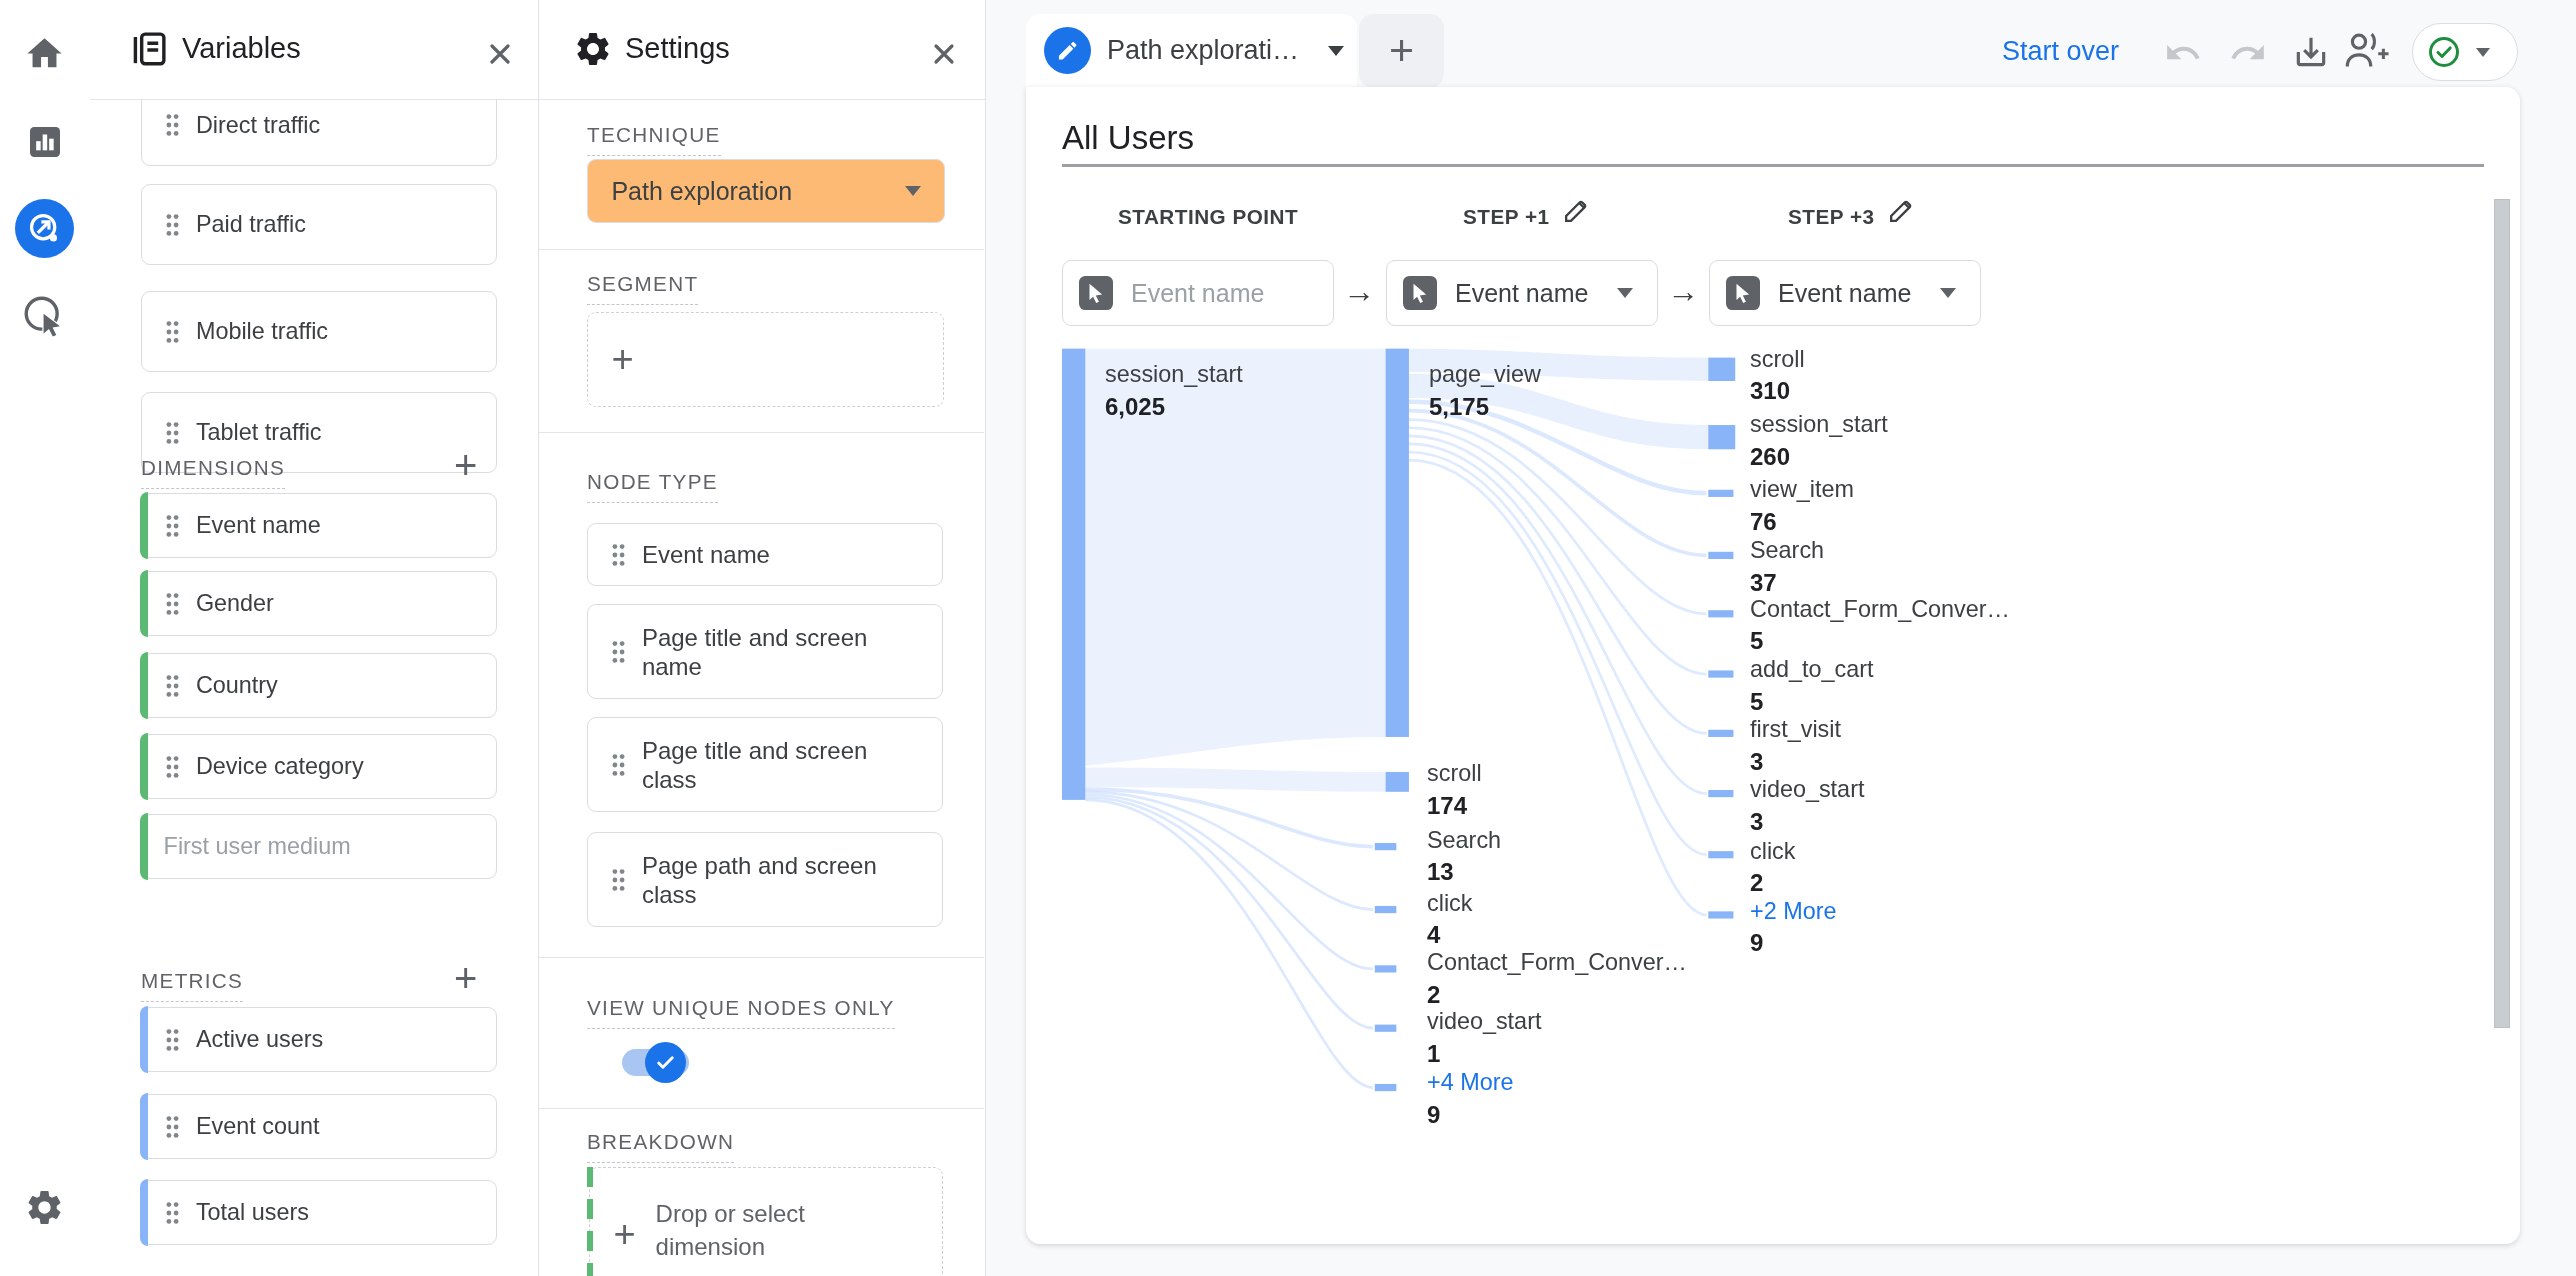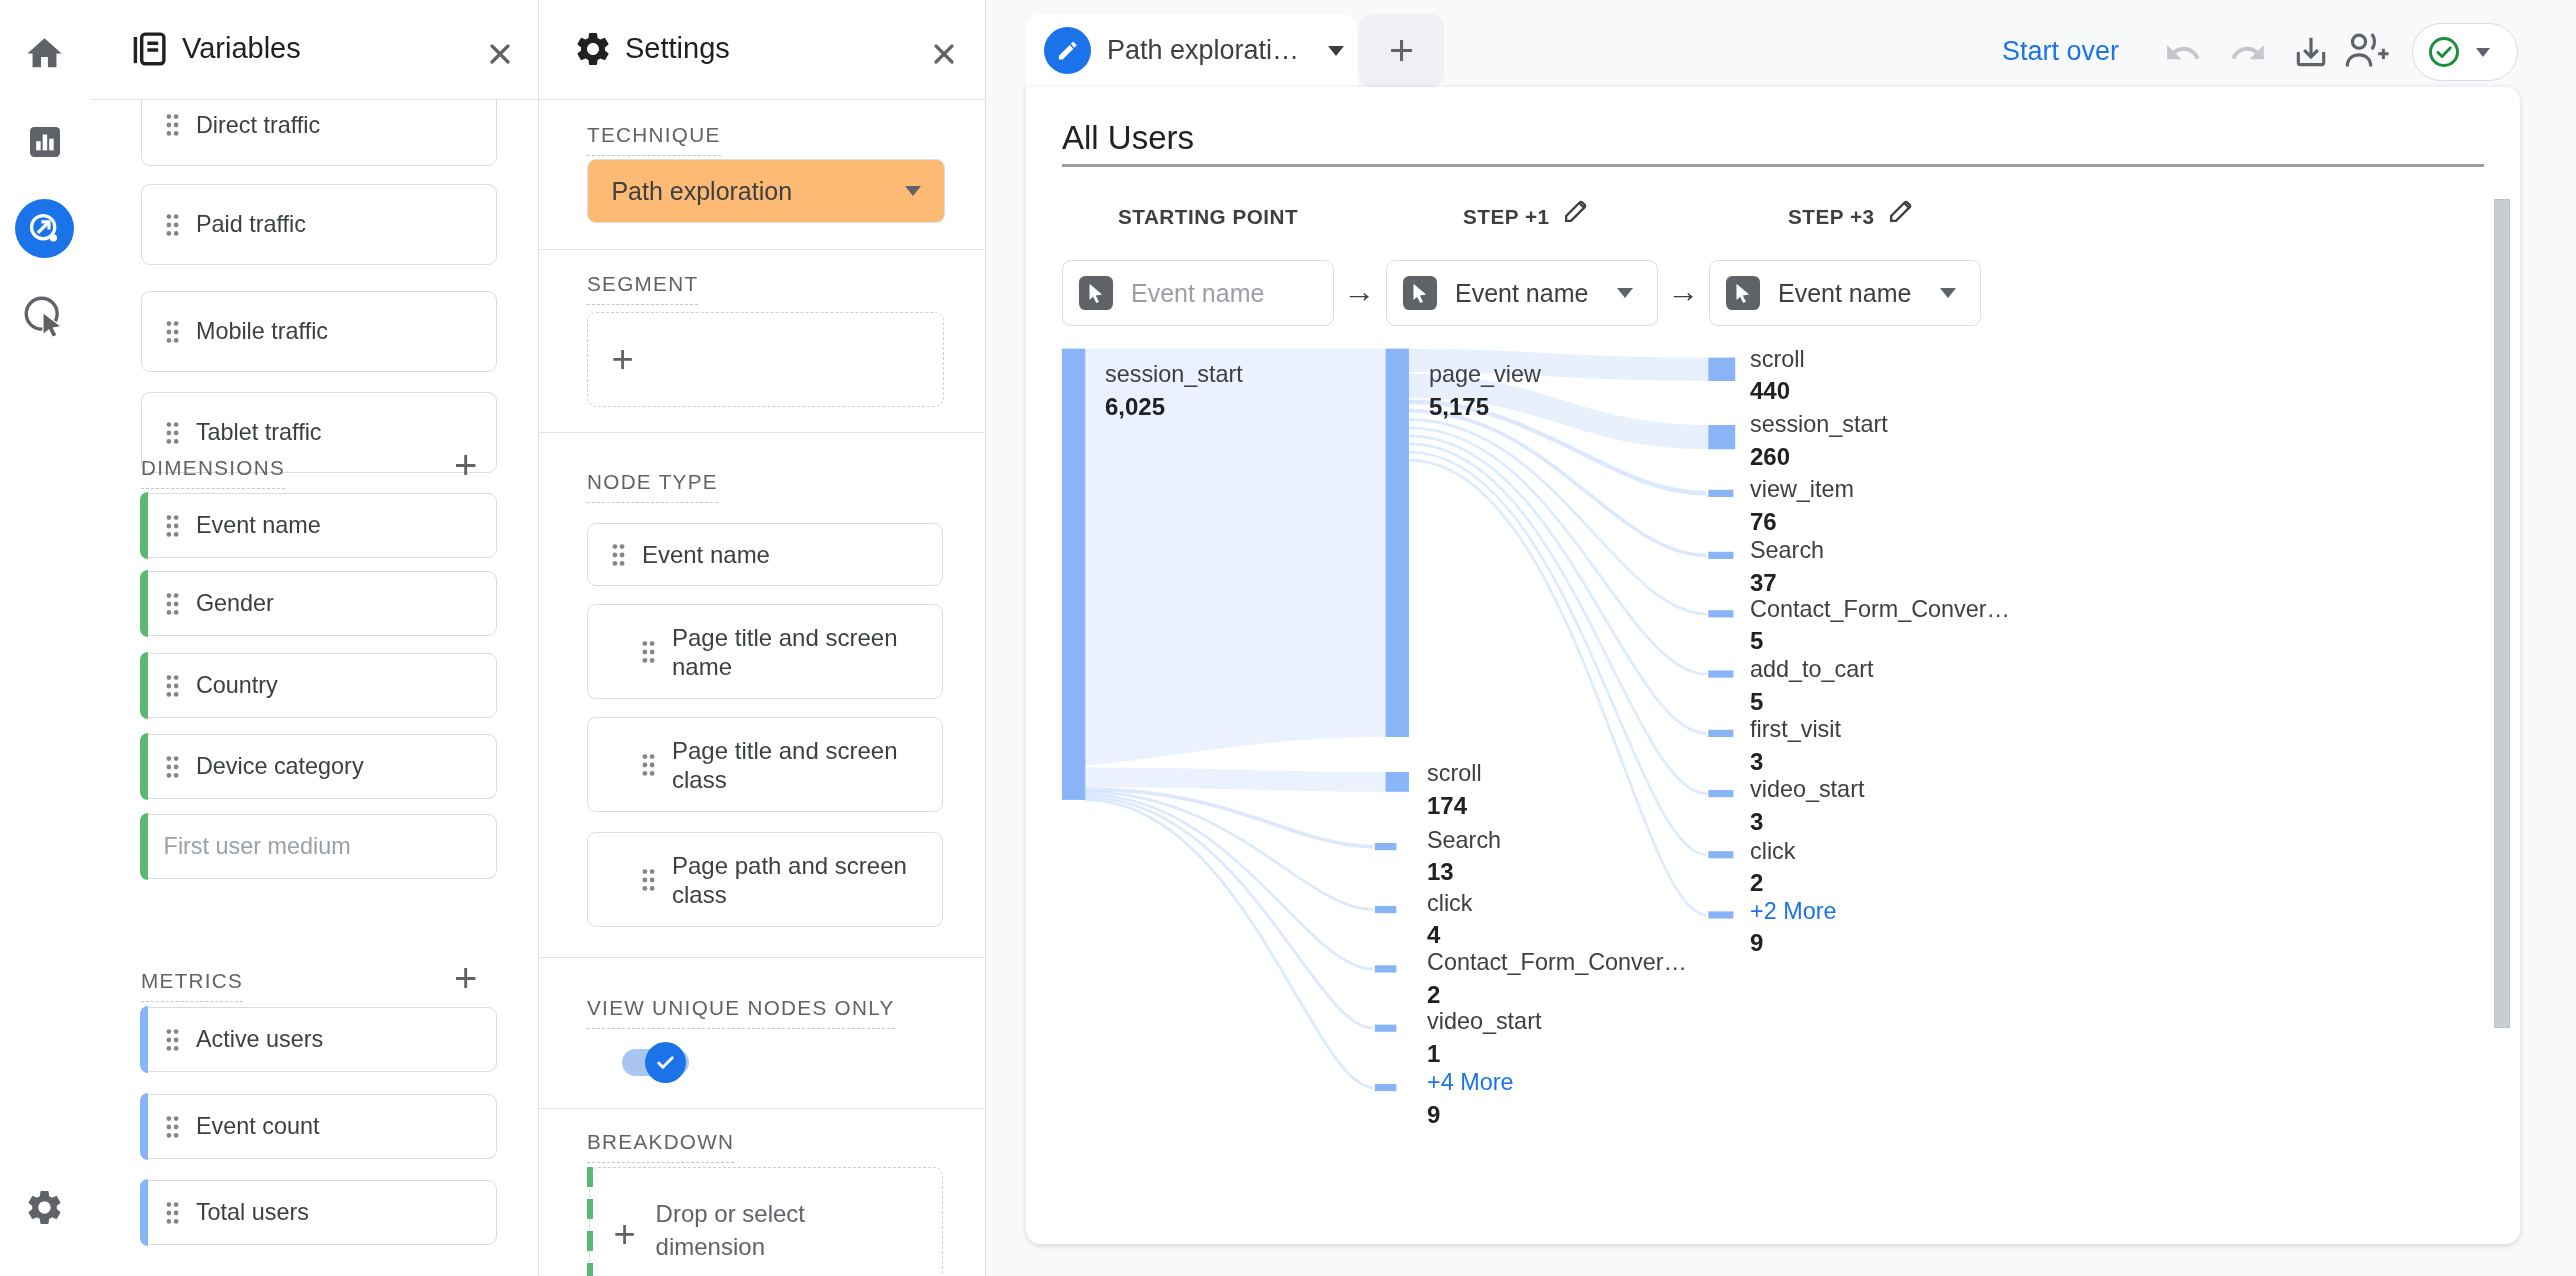--- a/index.html
+++ b/index.html
@@ -12,21 +12,21 @@
   .panel{top:0;height:1276px;background:#fff;border-right:0.9px solid #dfe1e5;box-sizing:border-box;}
   #variables-panel{left:90px;width:449px;}
   #settings-panel{left:539px;width:447px;}
   .panel-title{font-size:29px;color:#202124;}
   .panel-divider{height:0.9px;background:#e3e5e8;}
   .clip{overflow:hidden;}
   .sec-label{font-size:20.7px;letter-spacing:1.3px;color:#5f6368;font-weight:500;border-bottom:1.8px dashed #c2c5c9;padding-bottom:8px;}
   .add-btn{font-size:40px;font-weight:300;color:#5f6368;line-height:40px;cursor:pointer;}
   .chip{background:#fff;border:1.8px solid #dadce0;border-radius:9px;display:flex;align-items:center;padding-left:21.6px;gap:15.3px;box-sizing:border-box;}
   .chip .chip-label{font-size:23.4px;color:#3c4043;line-height:29px;}
-  .chip.two-line{align-items:center;justify-content:flex-end;}
+  .chip.two-line{align-items:center;}
   .chip.accent-green::before{content:"";position:absolute;left:-1.8px;top:-1.8px;bottom:-1.8px;width:8px;background:#5bb974;border-radius:9px 0 0 9px;}
   .chip.accent-blue::before{content:"";position:absolute;left:-1.8px;top:-1.8px;bottom:-1.8px;width:8px;background:#8ab4f8;border-radius:9px 0 0 9px;}
   .chip.ghost .chip-label{color:#9aa0a6;}
   .dots{flex:0 0 auto;}
   .drop-box{border:1.8px dashed #ccd0d4;border-radius:9px;display:flex;align-items:center;gap:20px;box-sizing:border-box;padding:0 23.4px;background:#fff;}
   .drop-plus{font-size:38px;font-weight:300;color:#5f6368;}
   .drop-text{font-size:24px;color:#5f6368;line-height:33px;}
   .select-box{border:1.8px solid #dadce0;border-radius:9px;background:#fdba74;display:flex;align-items:center;box-sizing:border-box;padding:0 23.4px;}
   .select-label{font-size:25px;color:#3c4043;}
   .caret-down{width:0;height:0;border-left:8px solid transparent;border-right:8px solid transparent;border-top:10px solid #5f6368;}
@@ -488,21 +488,21 @@
     <span class="abs node-label" style="left:401px;top:803px;">click</span>
     <span class="abs node-value" style="left:401px;top:833px;">4</span>
     <span class="abs node-label" style="left:401px;top:862px;">Contact_Form_Conver…</span>
     <span class="abs node-value" style="left:401px;top:893px;">2</span>
     <span class="abs node-label" style="left:401px;top:921px;">video_start</span>
     <span class="abs node-value" style="left:401px;top:952px;">1</span>
     <span class="abs node-label more-link" style="left:401px;top:982px;">+4 More</span>
     <span class="abs node-value" style="left:401px;top:1013px;">9</span>
 
     <span class="abs node-label" style="left:724px;top:259px;">scroll</span>
-    <span class="abs node-value" style="left:724px;top:289px;">440</span>
+    <span class="abs node-value" style="left:724px;top:289px;">310</span>
     <span class="abs node-label" style="left:724px;top:324px;">session_start</span>
     <span class="abs node-value" style="left:724px;top:355px;">260</span>
     <span class="abs node-label" style="left:724px;top:389px;">view_item</span>
     <span class="abs node-value" style="left:724px;top:420px;">76</span>
     <span class="abs node-label" style="left:724px;top:450px;">Search</span>
     <span class="abs node-value" style="left:724px;top:481px;">37</span>
     <span class="abs node-label" style="left:724px;top:509px;">Contact_Form_Conver…</span>
     <span class="abs node-value" style="left:724px;top:539px;">5</span>
     <span class="abs node-label" style="left:724px;top:569px;">add_to_cart</span>
     <span class="abs node-value" style="left:724px;top:600px;">5</span>

